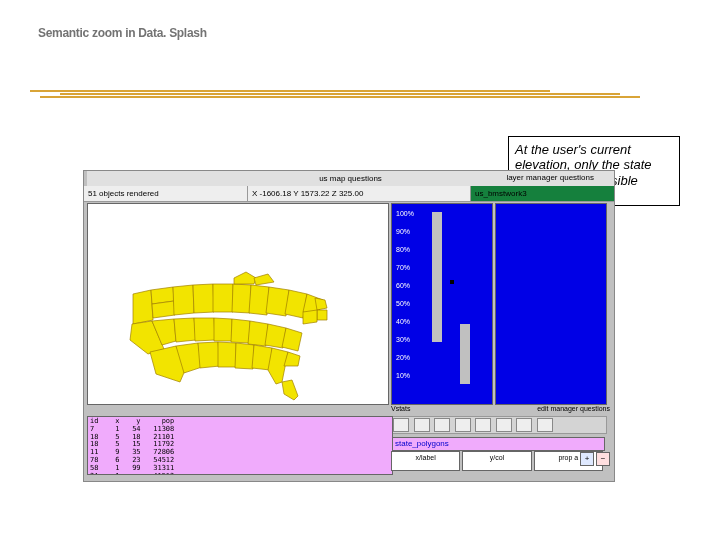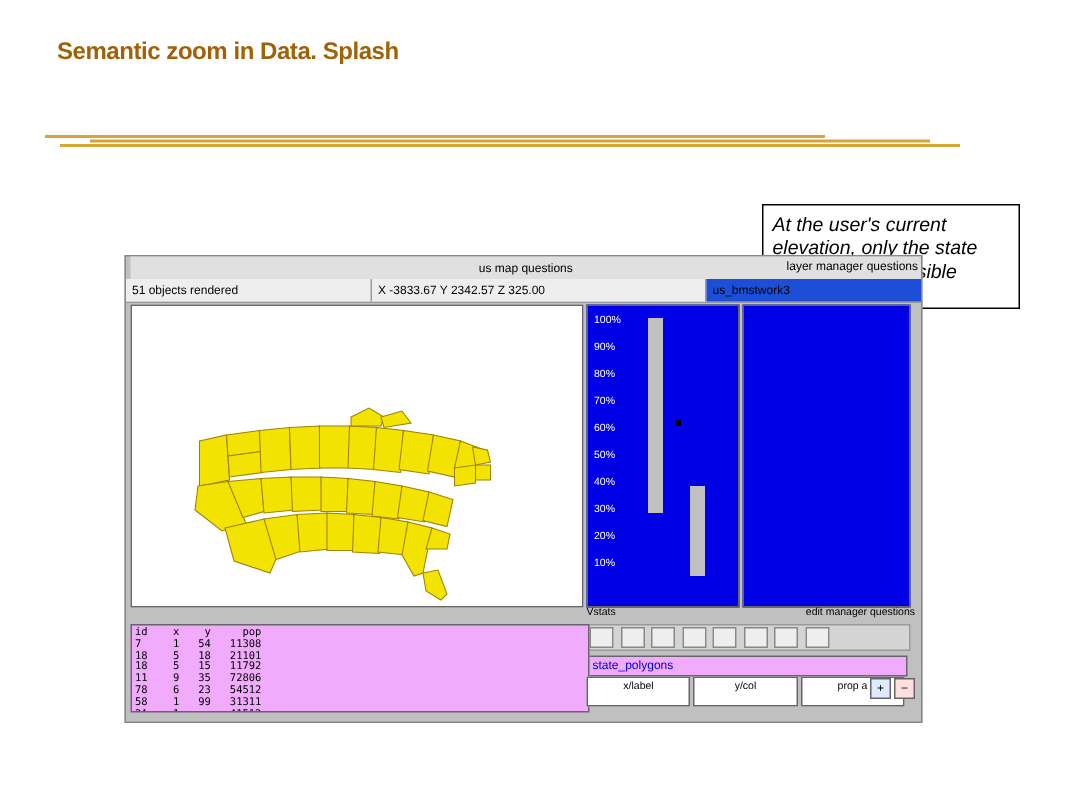--- a/index.html
+++ b/index.html
@@ -1,29 +1,29 @@
 <!DOCTYPE html>
 <html><head>
 <meta charset="utf-8">
 <style>
   html,body{margin:0;padding:0;width:720px;height:540px;background:#fff;font-family:Arial,Helvetica,sans-serif;overflow:hidden}
   .slide{position:relative;width:720px;height:540px}
-  .supertitle{position:absolute;left:38px;top:26px;font-weight:900;font-size:16px;color:#a16207;letter-spacing:-0.3px}
+  .supertitle{position:absolute;left:38px;top:26px;font-weight:900;font-size:12px;color:#737373;letter-spacing:-0.3px}
   .title{position:absolute;left:38px;top:46px;font-weight:900;font-size:32px;color:#000;letter-spacing:-0.5px}
   .rule{position:absolute;left:30px;top:90px;width:660px;height:8px}
   .rule .bar{position:absolute;height:2px;background:#d9a437}
   .callout{position:absolute;left:508px;top:136px;width:172px;height:70px;border:1px solid #000;background:#fff;font-style:italic;font-size:13px;line-height:1.18;padding:5px 6px;box-sizing:border-box}
   .arrow{position:absolute;left:440px;top:168px;pointer-events:none}
   .app{position:absolute;left:83px;top:170px;width:530px;height:310px;background:#c0c0c0;border:1px solid #888;font-size:9px;color:#000}
   .toolbar{position:absolute;left:3px;top:0;right:0;height:15px;background:#e0e0e0;border-bottom:1px solid #999;text-align:center;line-height:15px;font-size:8px}
   .statusbar{position:absolute;left:0;top:15px;right:0;height:15px;background:#c8c8c8;border-bottom:1px solid #999;display:flex}
   .stat-left{width:155px;border-right:1px solid #999;padding:2px 4px;background:#eee;font-size:8px;line-height:11px}
   .stat-mid{flex:1;border-right:1px solid #999;padding:2px 4px;background:#eee;font-size:8px;line-height:11px}
-  .stat-right{width:135px;padding:2px 4px;background:#1d4ed8;font-size:8px;line-height:11px}
-  .rtop{position:absolute;right:2px;top:2px;font-size:8px}
+  .stat-right{width:135px;padding:2px 4px;background:#15803d;font-size:8px;line-height:11px}
+  .rtop{position:absolute;right:20px;top:2px;font-size:8px}
   .mapcanvas{position:absolute;left:3px;top:32px;width:300px;height:200px;background:#fff;border:1px solid #666}
   .mapcanvas svg{display:block}
   .zoomcanvas{position:absolute;left:307px;top:32px;width:100px;height:200px;background:#0000e6;border:1px solid #666;color:#fff}
   .zoomcanvas .tick{position:absolute;left:4px;font-size:7px;line-height:7px}
   .zoomcanvas .bar{position:absolute;background:#c0c0c0}
   .zoomcanvas .dot{position:absolute;width:4px;height:4px;background:#000}
   .rightcanvas{position:absolute;left:411px;top:32px;width:110px;height:200px;background:#0000e6;border:1px solid #666}
   .label-vstats{position:absolute;left:307px;top:234px;font-size:7px}
   .toolrow{position:absolute;left:307px;top:245px;width:214px;height:16px;background:#d4d4d4;border:1px solid #999}
   .toolrow .btn{display:inline-block;width:14px;height:12px;margin:1px;background:#eee;border:1px solid #888}
@@ -55,21 +55,21 @@
         </marker>
       </defs>
     <path d="M78,8 Q40,10 6,48" stroke="#e8a23a" stroke-width="7" fill="none" marker-end="url(#ah)"></path>
   </svg>
 
   <div class="app">
     <div class="toolbar">us map questions</div>
     <div class="rtop">layer manager questions</div>
     <div class="statusbar">
       <div class="stat-left">51 objects rendered</div>
-      <div class="stat-mid">X -3833.67 Y 2342.57 Z 325.00</div>
+      <div class="stat-mid">X -1606.18 Y 1573.22 Z 325.00</div>
       <div class="stat-right">us_bmstwork3</div>
     </div>
 
     <div class="mapcanvas">
       <svg width="300" height="200" viewBox="0 0 300 200">
         <g fill="#f2e400" stroke="#a08000" stroke-width="0.7">
           <path d="M45,90 l18,-4 l2,30 l-20,4 z"></path>
           <path d="M63,86 l22,-3 l1,14 l-22,3 z"></path>
           <path d="M64,100 l22,-3 l1,14 l-22,3 z"></path>
           <path d="M85,83 l20,-2 l1,28 l-20,2 z"></path>

